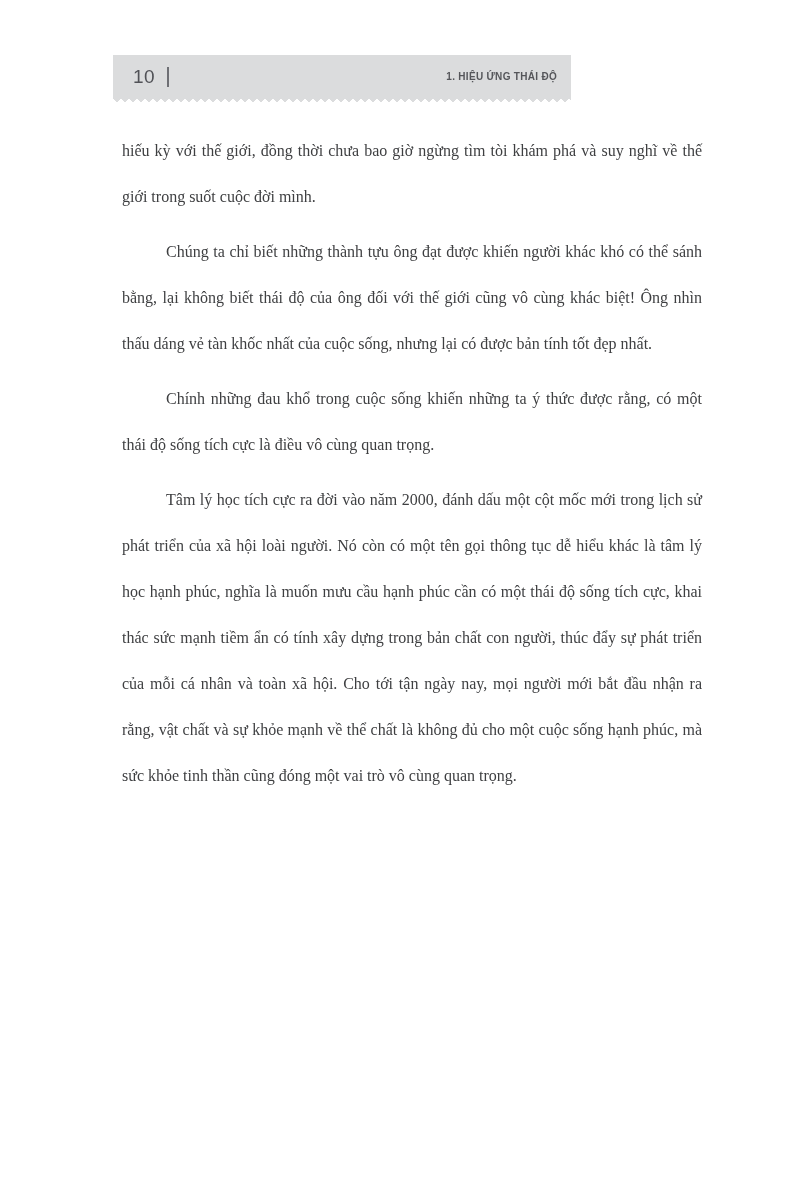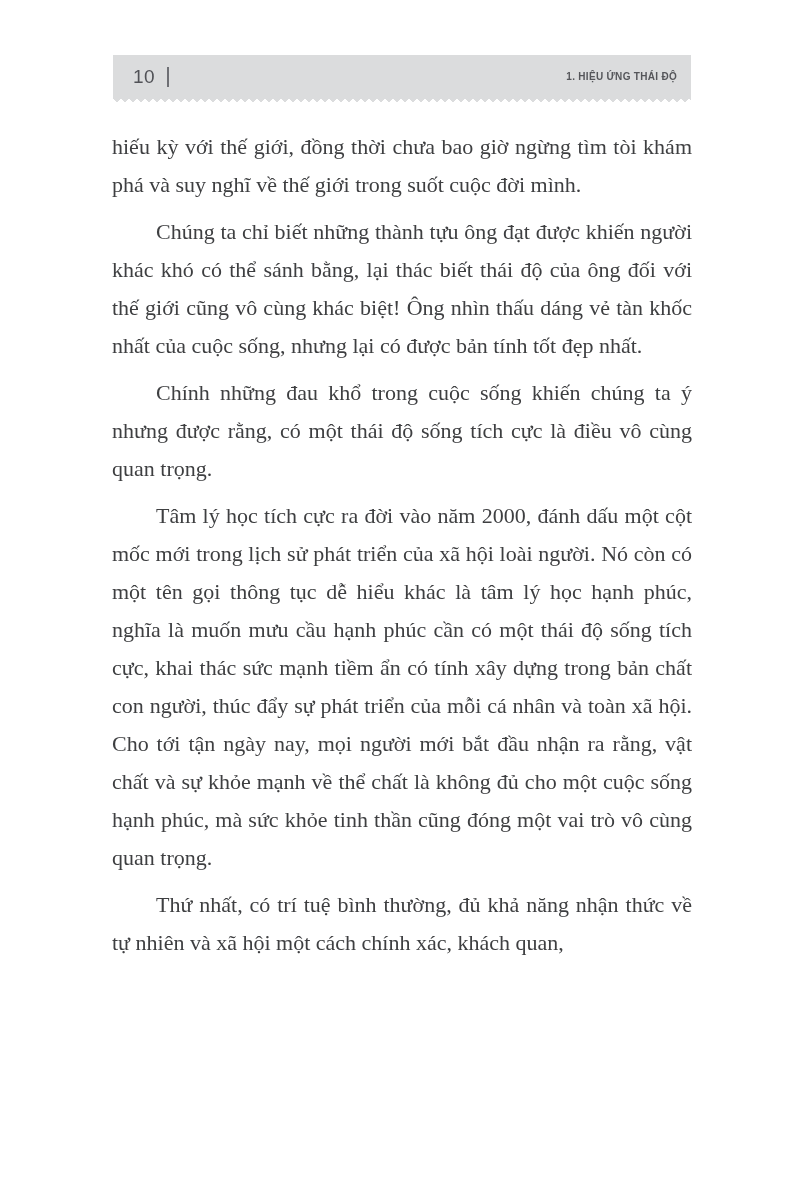--- a/index.html
+++ b/index.html
@@ -17,21 +17,21 @@
     background: var(--page-bg);
     overflow: hidden;
     font-family: "Liberation Serif", serif;
   }
 
   
   .page-header {
     position: absolute;
     left: 113px;
     top: 55px;
-    width: 578px;
+    width: 458px;
     height: 43px;
     background: var(--header-bg);
     display: flex;
     align-items: center;
     justify-content: space-between;
     padding: 0 14px 0 20px;
     font-family: "Liberation Sans", sans-serif;
   }
   
   .page-header::after {
@@ -64,26 +64,26 @@
     font-size: 10px;
     font-weight: 700;
     color: var(--header-text);
     letter-spacing: 0.3px;
     white-space: nowrap;
   }
 
   
   .page-body {
     position: absolute;
-    left: 112px;
+    left: 122px;
     top: 128px;
     width: 580px;
     color: var(--body-text);
-    font-size: 22px;
-    line-height: 38px;
+    font-size: 16px;
+    line-height: 46px;
     text-align: justify;
   }
   .para {
     margin-bottom: 9px;
   }
   .para.indent {
     text-indent: 44px;
   }
 </style>
 </head>
@@ -92,17 +92,16 @@
 <header class="page-header">
   <span class="page-num-wrap">
     <span class="page-number">10</span>
     <span class="page-num-divider"></span>
   </span>
   <span class="chapter-title">1. HIỆU ỨNG THÁI ĐỘ</span>
 </header>
 
 <main class="page-body">
   <p class="para">hiếu kỳ với thế giới, đồng thời chưa bao giờ ngừng tìm tòi khám phá và suy nghĩ về thế giới trong suốt cuộc đời mình.</p>
-  <p class="para indent">Chúng ta chỉ biết những thành tựu ông đạt được khiến người khác khó có thể sánh bằng, lại thác biết thái độ của ông đối với thế giới cũng vô cùng khác biệt! Ông nhìn thấu dáng vẻ tàn khốc nhất của cuộc sống, nhưng lại có được bản tính tốt đẹp nhất.</p>
-  <p class="para indent">Chính những đau khổ trong cuộc sống khiến chúng ta ý nhưng được rằng, có một thái độ sống tích cực là điều vô cùng quan trọng.</p>
+  <p class="para indent">Chúng ta chỉ biết những thành tựu ông đạt được khiến người khác khó có thể sánh bằng, lại không biết thái độ của ông đối với thế giới cũng vô cùng khác biệt! Ông nhìn thấu dáng vẻ tàn khốc nhất của cuộc sống, nhưng lại có được bản tính tốt đẹp nhất.</p>
+  <p class="para indent">Chính những đau khổ trong cuộc sống khiến những ta ý thức được rằng, có một thái độ sống tích cực là điều vô cùng quan trọng.</p>
   <p class="para indent">Tâm lý học tích cực ra đời vào năm 2000, đánh dấu một cột mốc mới trong lịch sử phát triển của xã hội loài người. Nó còn có một tên gọi thông tục dễ hiểu khác là tâm lý học hạnh phúc, nghĩa là muốn mưu cầu hạnh phúc cần có một thái độ sống tích cực, khai thác sức mạnh tiềm ẩn có tính xây dựng trong bản chất con người, thúc đẩy sự phát triển của mỗi cá nhân và toàn xã hội. Cho tới tận ngày nay, mọi người mới bắt đầu nhận ra rằng, vật chất và sự khỏe mạnh về thể chất là không đủ cho một cuộc sống hạnh phúc, mà sức khỏe tinh thần cũng đóng một vai trò vô cùng quan trọng.</p>
-  <p class="para indent">Thứ nhất, có trí tuệ bình thường, đủ khả năng nhận thức về tự nhiên và xã hội một cách chính xác, khách quan,</p>
 </main>
 
 </body></html>

